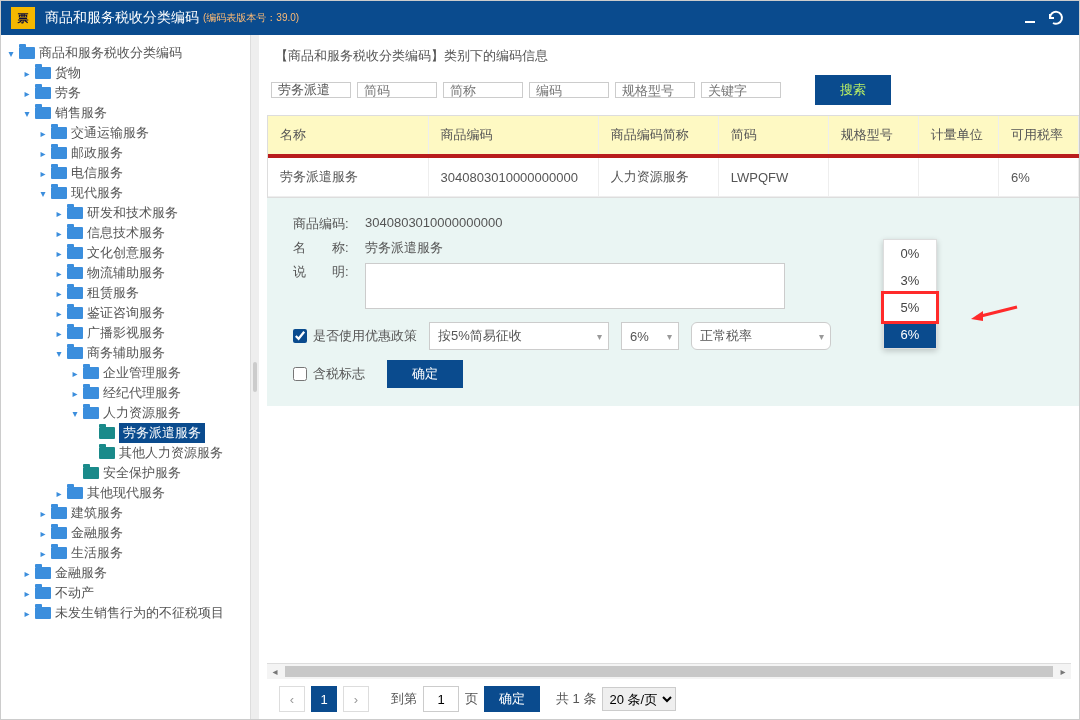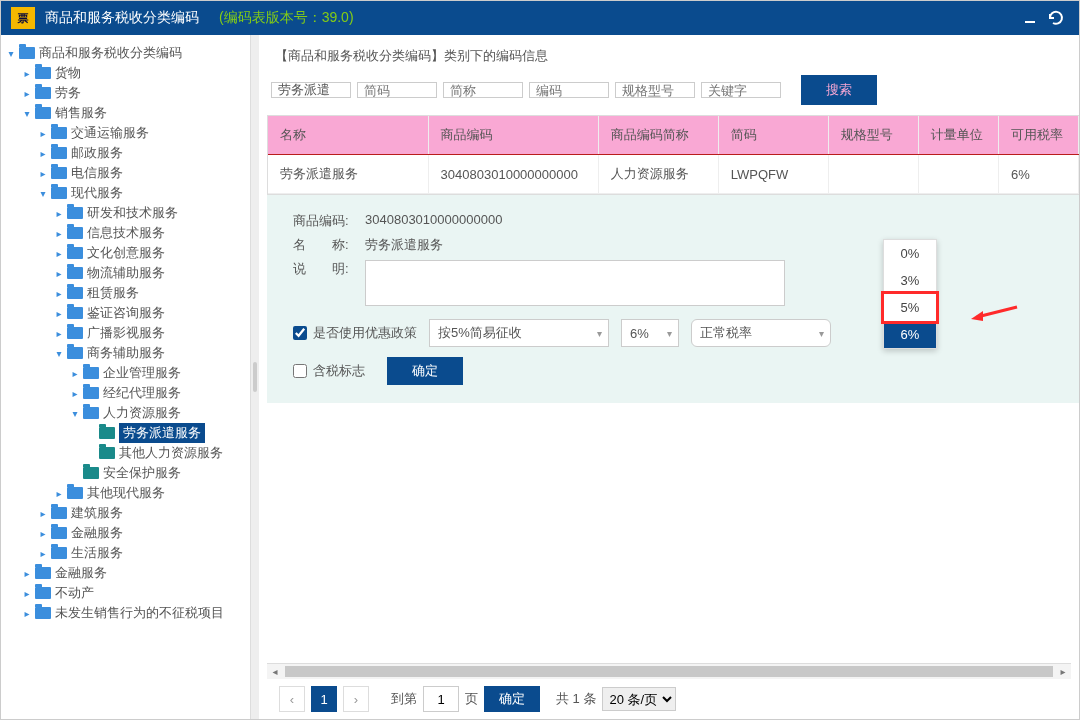--- a/index.html
+++ b/index.html
@@ -1,21 +1,21 @@
 <!DOCTYPE html>
 <html><head>
 <meta charset="utf-8">
 <style>
 * { margin: 0; padding: 0; box-sizing: border-box; font-family: "Microsoft YaHei", sans-serif; font-size: 13px; }
 body { width: 1080px; height: 720px; overflow: hidden; background: #fff; border: 1px solid #ccc; }
 
 .title-bar { height: 34px; background: #0a4b8e; display: flex; align-items: center; padding: 0 10px; color: #fff; }
 .title-bar .app-icon { width: 24px; height: 22px; background: #f5b800; color: #0a0a3a; font-weight: bold; display: flex; justify-content: center; align-items: center; margin-right: 10px; font-size: 11px; }
 .title-bar .title { font-size: 14px; }
-.title-bar .version { color: #84cc16; margin-left: 20px; font-size: 14px; }
+.title-bar .version { color: #fdba74; margin-left: 4px; font-size: 10px; }
 .title-bar .spacer { flex: 1; }
 .title-bar .win-btn { width: 26px; height: 26px; display: flex; justify-content: center; align-items: center; cursor: pointer; }
 .title-bar svg { stroke: #fff; fill: none; stroke-width: 2; }
 
 .content { display: flex; height: calc(100% - 34px); }
 .sidebar { width: 250px; border-right: 1px solid #ddd; overflow: auto; padding: 8px 4px; color: #555; }
 .tree-item { display: flex; align-items: center; height: 20px; padding: 1px 0; cursor: pointer; white-space: nowrap; }
 .tree-item .toggle { color: #3b8edd; width: 12px; text-align: center; font-size: 10px; margin-right: 2px;}
 .tree-item .toggle.open::before { content: "▾"; }
 .tree-item .toggle.closed::before { content: "▸"; }
@@ -28,26 +28,26 @@
 
 .splitter { width: 8px; background: #eee; display: flex; align-items: center; justify-content: center; cursor: col-resize;}
 .splitter .grip { width: 4px; height: 30px; background: #ccc; border-radius: 2px;}
 
 .main { flex: 1; display: flex; flex-direction: column; padding: 8px 0 0 8px; overflow: hidden; position: relative;}
 .heading { color: #555; padding: 4px 8px 10px; }
 
 .search-row { display: flex; gap: 6px; padding: 0 0 10px 4px; align-items: center; }
 .search-row input { width: 80px; height: 16px; border: 1px solid #ccc; padding: 0 6px; color: #333; outline: none;}
 .search-row input.first { width: 80px; color:#555;}
-.search-btn { width: 76px; height: 30px; background: #0a4b8e; color: #f9a8d4; border: none; cursor: pointer; margin-left: 14px;}
+.search-btn { width: 76px; height: 30px; background: #0a4b8e; color: #bef264; border: none; cursor: pointer; margin-left: 28px;}
 
 .table-wrap { border: 1px solid #ddd; border-right:none; margin-right:0; }
 table { width: 100%; border-collapse: collapse; table-layout: fixed;}
 th, td { border-right: 1px solid #eee; border-bottom: 1px solid #eee; padding: 10px 12px; text-align: left; color: #555; font-weight: normal;}
-th { background: #f9a8d4; border-bottom: 1px solid #b91c1c;}
+th { background: #fef9c3; border-bottom: 4px solid #b91c1c;}
 tr.data-row td { color: #555; }
 
 .detail-panel { background: #eaf5f3; margin-top: 0; padding: 14px 26px 18px; position: relative; color: #555;}
 .detail-row { display: flex; padding: 3px 0; align-items: flex-start;}
 .detail-row .lbl { width: 72px; letter-spacing: 0; }
 .detail-row textarea { width: 420px; height: 46px; border: 1px solid #ccc; padding: 4px; resize: none; margin-left:0;}
 .controls-row { display: flex; align-items: center; gap: 12px; margin-top: 10px; }
 .chk-row { display: flex; align-items: center; gap: 6px; }
 .chk-row input { width: 14px; height: 14px; accent-color: #0a4b8e;}
 .sel { width: 180px; height: 28px; border: 1px solid #ccc; background: #fff; padding: 0 20px 0 8px; color:#555; display:flex; align-items:center; position:relative;}

